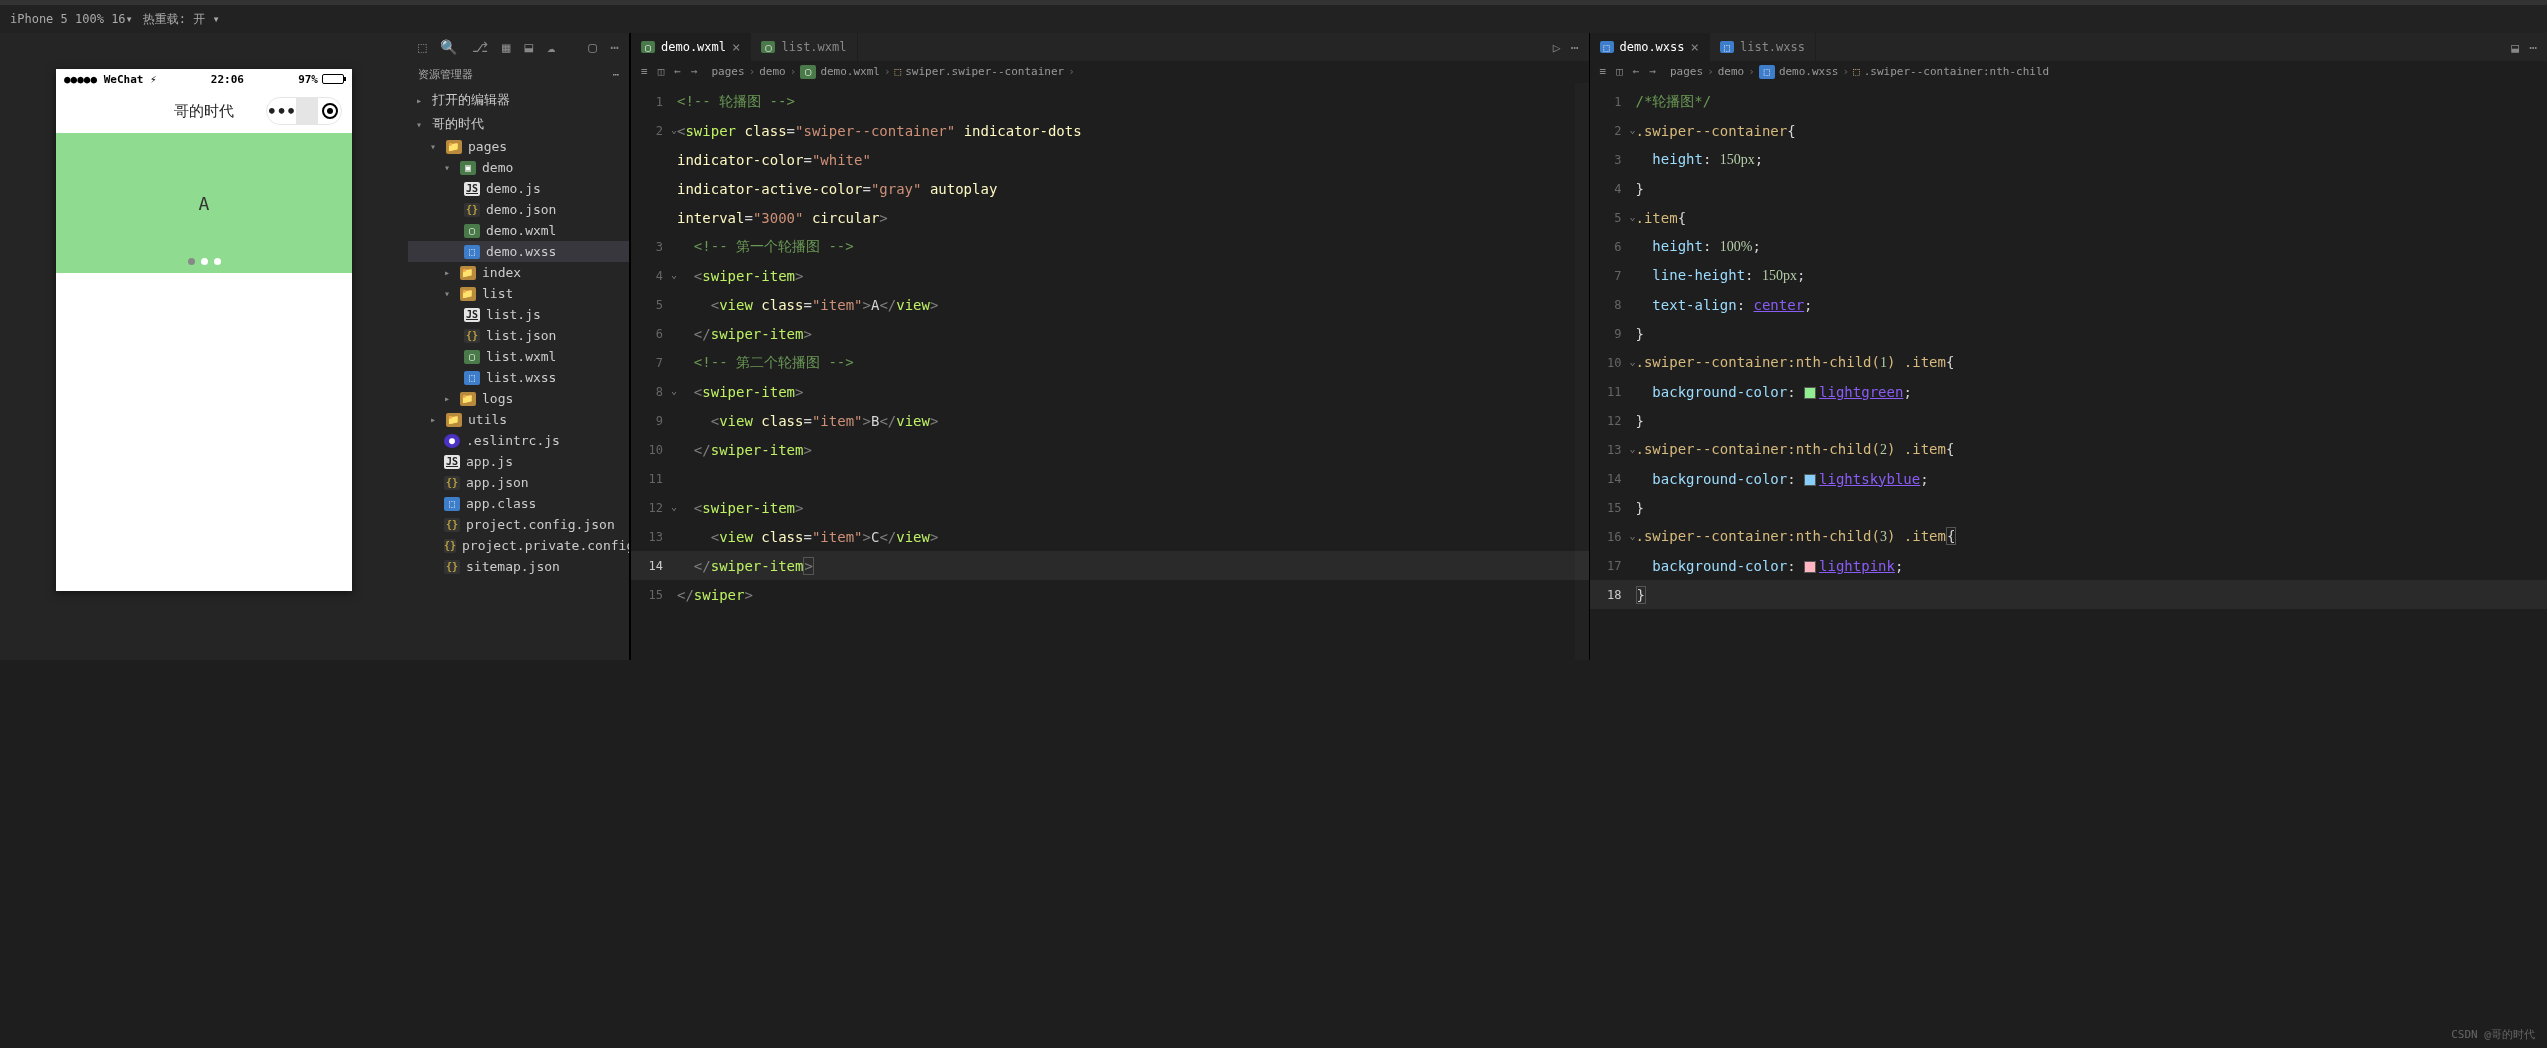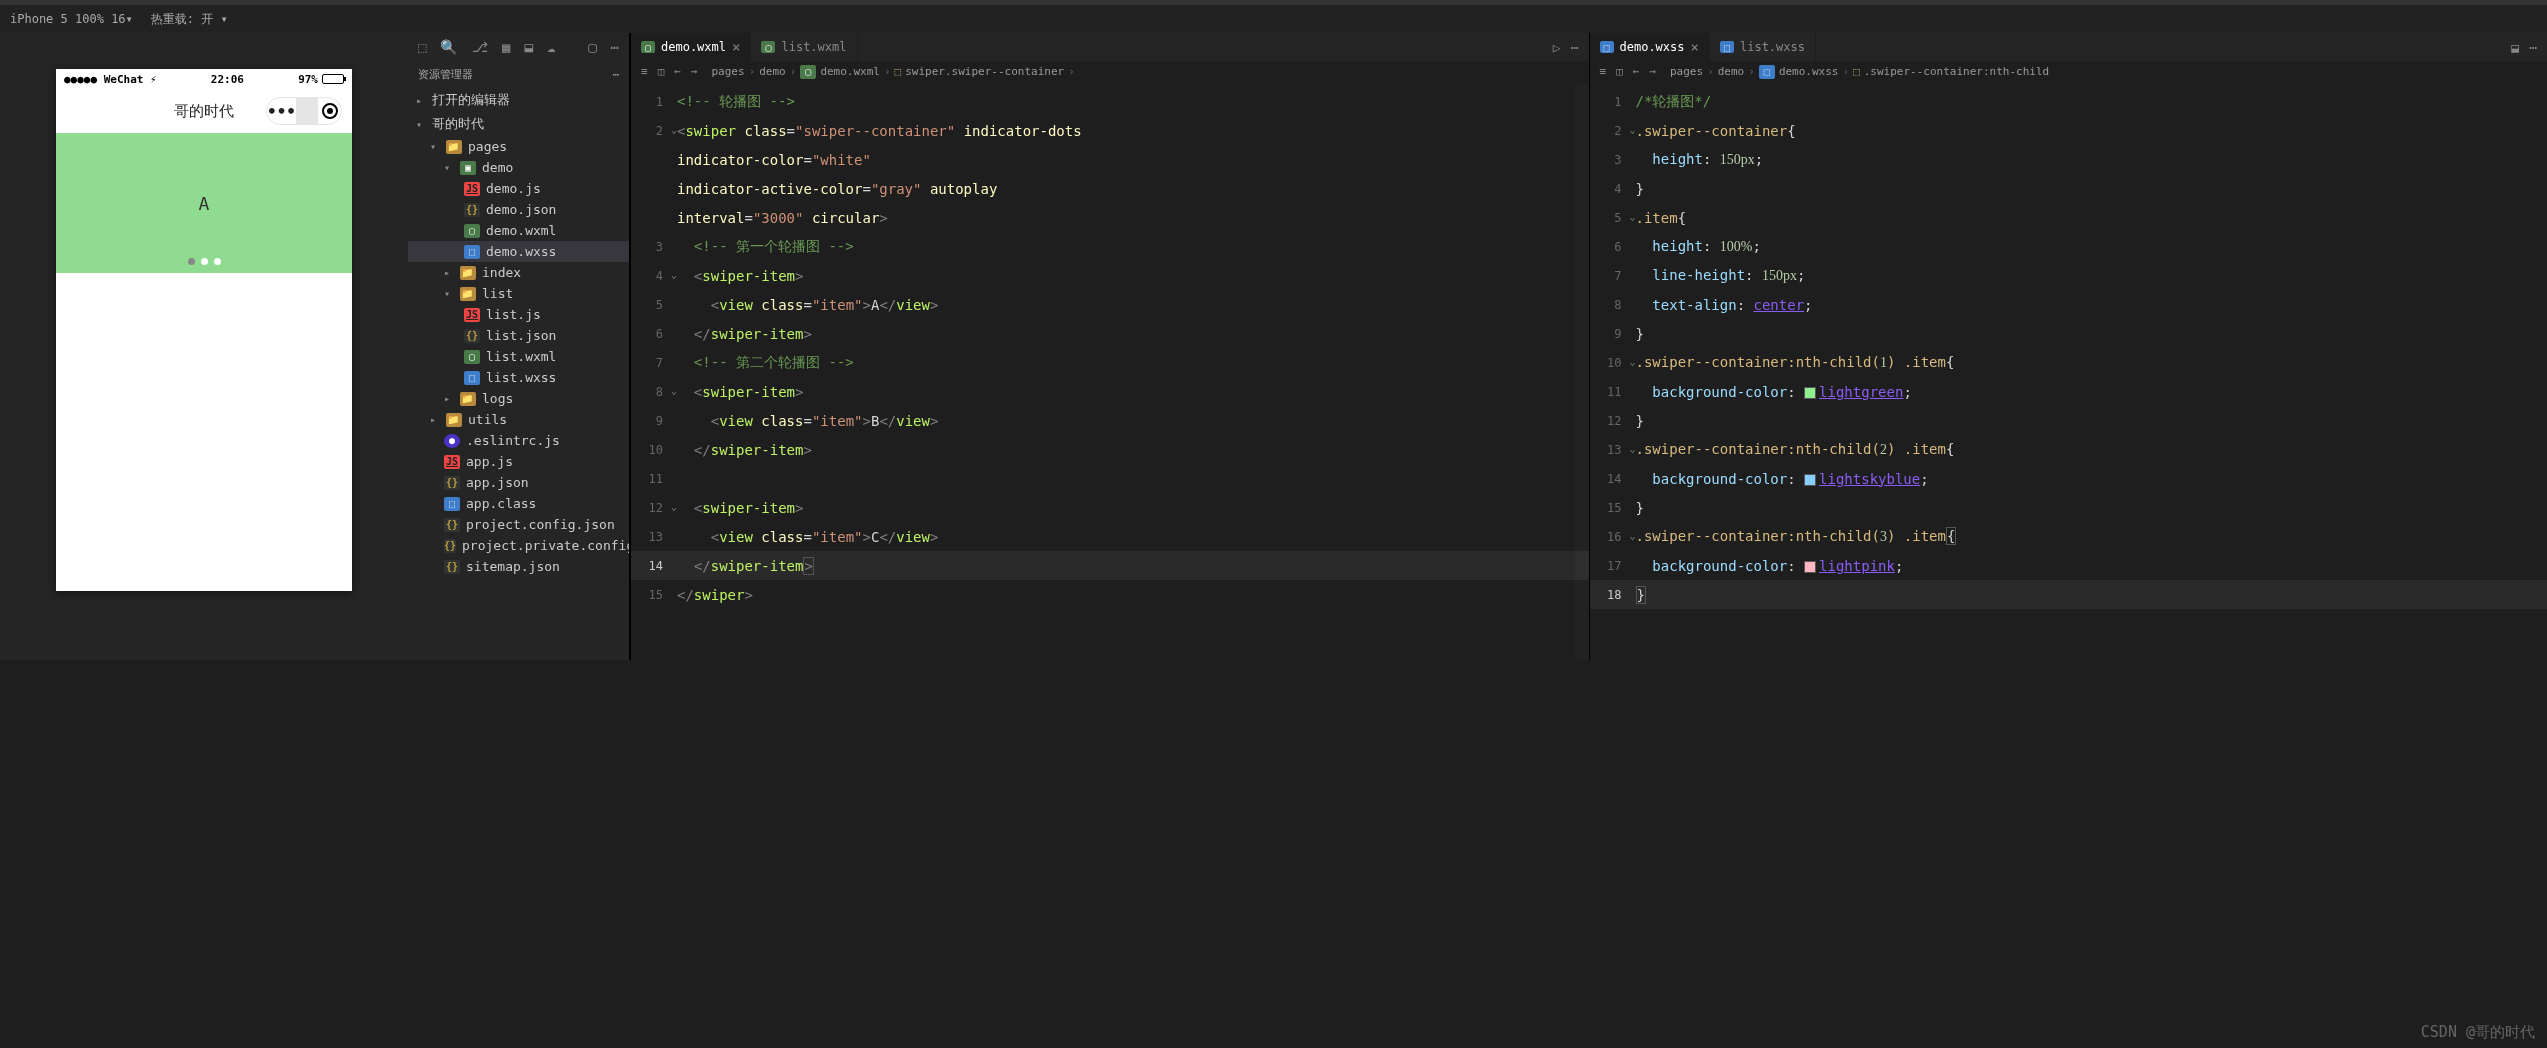--- a/index.html
+++ b/index.html
@@ -1,20 +1,20 @@
 <!DOCTYPE html>
 <html><head>
 <meta charset="utf-8">
 <style>
 * { margin: 0; padding: 0; box-sizing: border-box; font-family: Consolas, "Microsoft YaHei", monospace; }
 body { background: #1e1e1e; color: #ccc; font-size: 13px; overflow: hidden; }
 .app { display: flex; flex-direction: column; height: 660px; width: 100%; }
 .top-menu { background: #333; color: #ccc; height: 5px; display: flex; gap: 20px; padding: 0 14px; font-size: 12px; align-items: center; }
 .statusbar { background: #222; height: 28px; display: flex; align-items: center; padding: 0 10px; justify-content: space-between; font-size: 12px; color: #aaa; }
-.statusbar .left { display: flex; gap: 18px; align-items: center; }
+.statusbar .left { display: flex; gap: 10px; align-items: center; }
 .main { display: flex; flex: 1; min-height: 0; }
 .simulator { width: 408px; background: #252526; display: flex; flex-direction: column; align-items: center; padding-top: 36px; }
 .phone { width: 296px; height: 522px; background: #fff; box-shadow: 0 2px 8px rgba(0,0,0,.5); }
 .phone-status { height: 20px; background: #fff; color: #000; display: flex; justify-content: space-between; align-items: center; padding: 0 8px; font-size: 11px; font-weight: 600; }
 .battery { display: flex; align-items: center; gap: 4px; }
 .battery-icon { width: 22px; height: 10px; border: 1px solid #000; border-radius: 2px; position: relative; }
 .battery-icon::after { content: ''; position: absolute; right: -3px; top: 2px; width: 2px; height: 4px; background: #000; }
 .battery-fill { background: #000; height: 100%; width: 97%; }
 .phone-nav { height: 44px; background: #fff; color: #222; display: flex; align-items: center; justify-content: center; position: relative; font-size: 15px; }
 .capsule { position: absolute; right: 10px; display: flex; border: 1px solid rgba(0,0,0,.1); border-radius: 16px; height: 28px; width: 76px; }
@@ -32,21 +32,21 @@
 .explorer-title { padding: 6px 10px; font-size: 11px; color: #aaa; display: flex; justify-content: space-between; align-items: center; }
 .tree { flex: 1; overflow: auto; font-size: 13px; }
 .tree-item { display: flex; align-items: center; gap: 6px; padding: 3px 8px; cursor: pointer; white-space: nowrap; }
 .tree-item.selected { background: #37373d; }
 .chev { width: 10px; color: #888; font-size: 10px; }
 .chev.open::before { content: '▾'; }
 .chev.closed::before { content: '▸'; }
 .ficon { width: 16px; height: 14px; display: inline-flex; align-items: center; justify-content: center; font-size: 10px; border-radius: 2px; }
 .ficon.folder { background: #b88a3e; color: #fff; }
 .ficon.folder-green { background: #4a7a4a; color: #fff; }
-.ficon.js { background: #ef4444; color: #222; font-weight: bold; text-decoration: underline; }
+.ficon.js { background: #e5e5e5; color: #222; font-weight: bold; text-decoration: underline; }
 .ficon.json { background: #333; color: #b8a03e; font-weight: bold; }
 .ficon.wxml { background: #4a7a4a; color: #fff; }
 .ficon.wxss { background: #3d7dc9; color: #fff; }
 .ficon.eslint { background: #4b32c3; color: #fff; border-radius: 50%; }
 .editors { flex: 1; display: flex; min-width: 0; }
 .editor-pane { flex: 1; display: flex; flex-direction: column; min-width: 0; border-left: 1px solid #000; }
 .tabs { height: 28px; background: #252526; display: flex; align-items: center; }
 .tab { height: 100%; padding: 0 10px; display: flex; align-items: center; gap: 6px; font-size: 12px; color: #888; border-right: 1px solid #1e1e1e; cursor: pointer; }
 .tab.active { background: #1e1e1e; color: #fff; }
 .tab-close { color: #888; font-size: 14px; }
@@ -67,21 +67,21 @@
 .c-attr { color: #fef9c3; }
 .c-string { color: #ce9178; }
 .c-text { color: #d4d4d4; }
 .c-selector { color: #d7ba7d; }
 .c-prop { color: #9cdcfe; }
 .c-value { color: #8b5cf6; text-decoration: underline; }
 .c-func { color: #d7ba7d; }
 .c-num { color: #b5cea8; font-family: Liberation Serif, serif; }
 .color-swatch { display: inline-block; width: 12px; height: 12px; border: 1px solid #555; margin-right: 3px; vertical-align: middle; }
 .minimap { position: absolute; right: 0; top: 0; width: 14px; height: 100%; background: rgba(255,255,255,.02); }
-.watermark { position: fixed; bottom: 6px; right: 12px; color: #666; font-size: 15px; }
+.watermark { position: fixed; bottom: 6px; right: 12px; color: #666; font-size: 11px; }
 </style>
 </head>
 <body>
 
 <div class="app">
   <div class="top-menu"></div>
 
   <div class="statusbar">
     <div class="left">
       <span>iPhone 5 100% 16▾</span>

